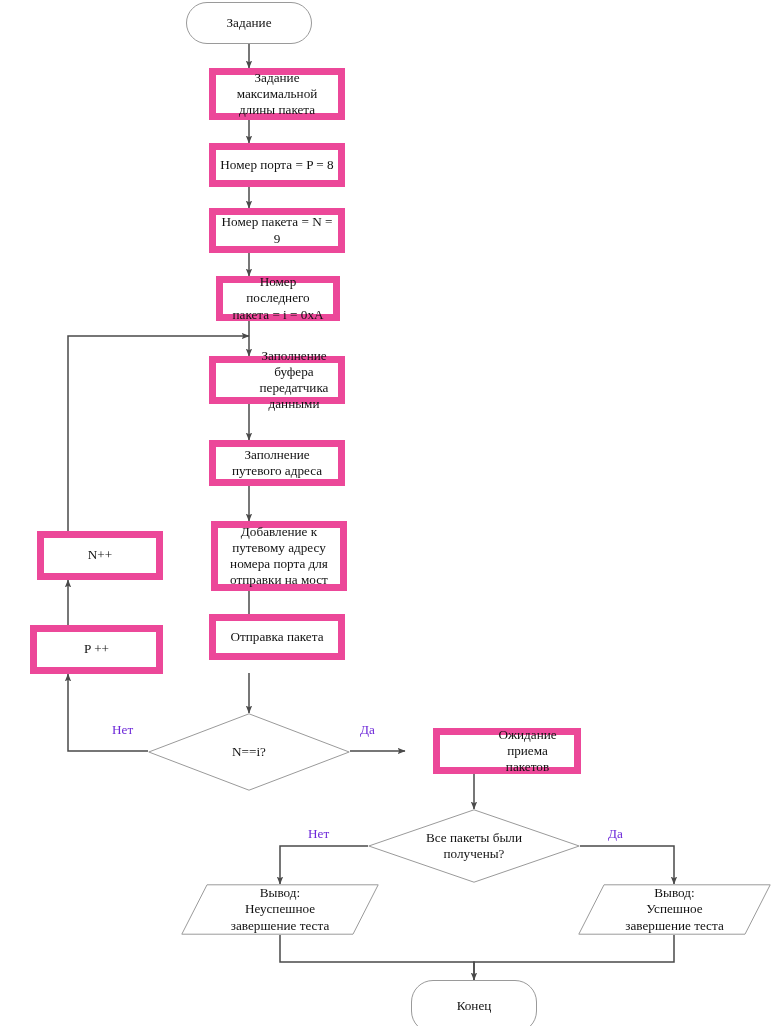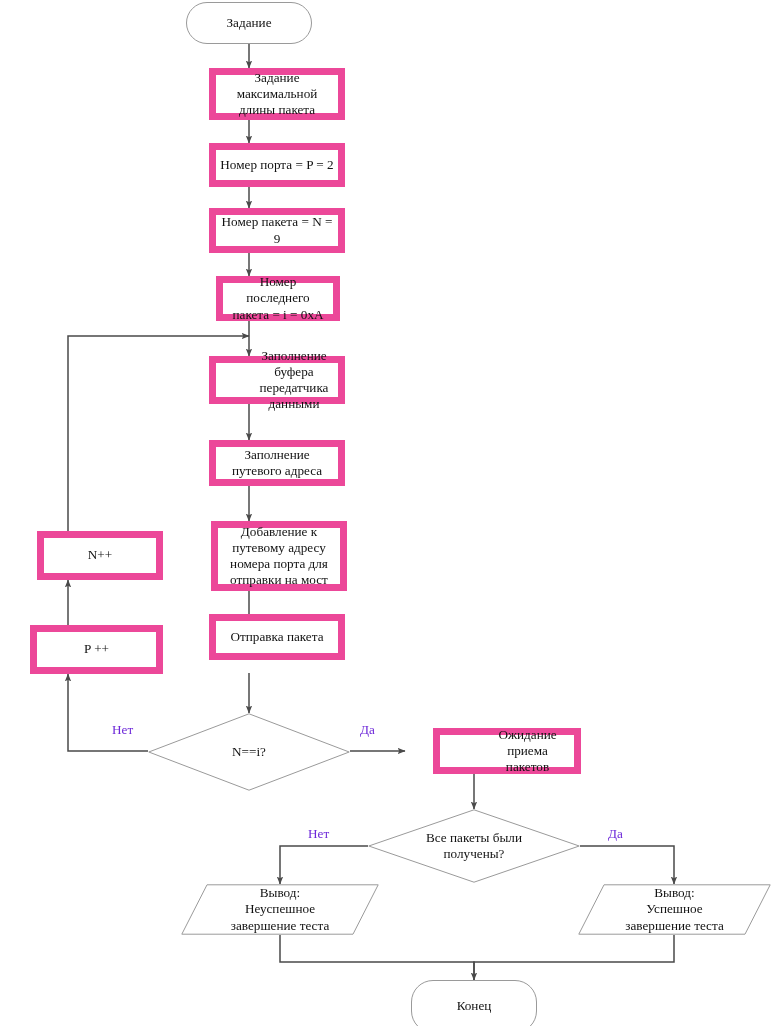--- a/index.html
+++ b/index.html
@@ -108,21 +108,21 @@
   <div id="node-layer">
       <div class="node shape-terminator" style="left: 186px; top: 2px; width: 126px; height: 42px;">
         <span class="lbl">Задание</span>
       </div>
       <div class="node shape-process" style="left: 181px; top: 68px; width: 136px; height: 52px;">
         <span class="lbl">Задание
 максимальной
 длины пакета</span>
       </div>
       <div class="node shape-process" style="left: 181px; top: 143px; width: 136px; height: 44px;">
-        <span class="lbl">Номер порта = P = 2</span>
+        <span class="lbl">Номер порта = P = 8</span>
       </div>
       <div class="node shape-process" style="left: 181px; top: 208px; width: 136px; height: 45px;">
         <span class="lbl">Номер пакета = N =
 9</span>
       </div>
       <div class="node shape-process" style="left: 188px; top: 276px; width: 124px; height: 45px;">
         <span class="lbl">Номер последнего
 пакета = i = 0xA</span>
       </div>
       <div class="node shape-process" style="left: 181px; top: 356px; width: 136px; height: 48px; padding-left: 34px;">

